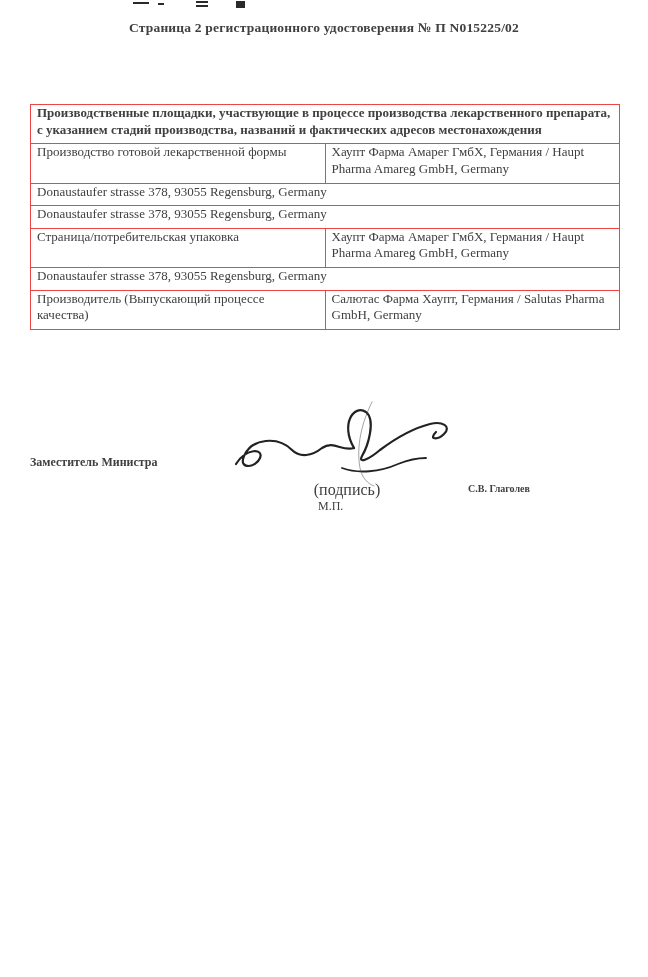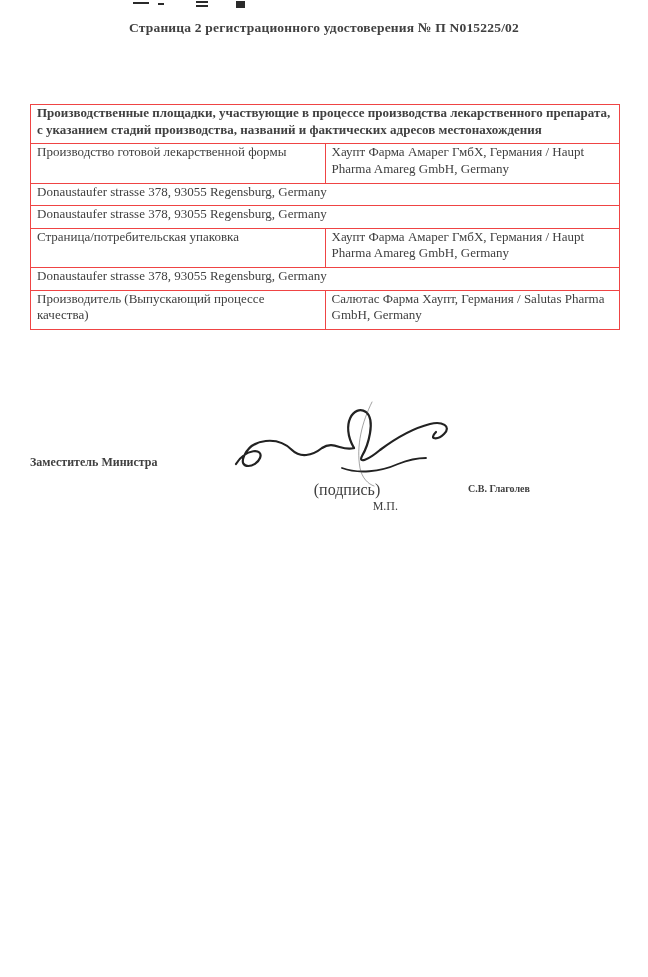--- a/index.html
+++ b/index.html
@@ -79,23 +79,23 @@
     position: absolute;
     top: 481px;
     left: 302px;
     width: 90px;
     text-align: center;
     font-size: 16px;
   }
   .sig-stamp {
     position: absolute;
     top: 499px;
-    left: 308px;
+    left: 318px;
     width: 90px;
-    text-align: right;
+    text-align: left;
     font-size: 12px;
   }
   .signature-svg {
     position: absolute;
     top: 398px;
     left: 222px;
     width: 260px;
     height: 92px;
   }
 </style>

